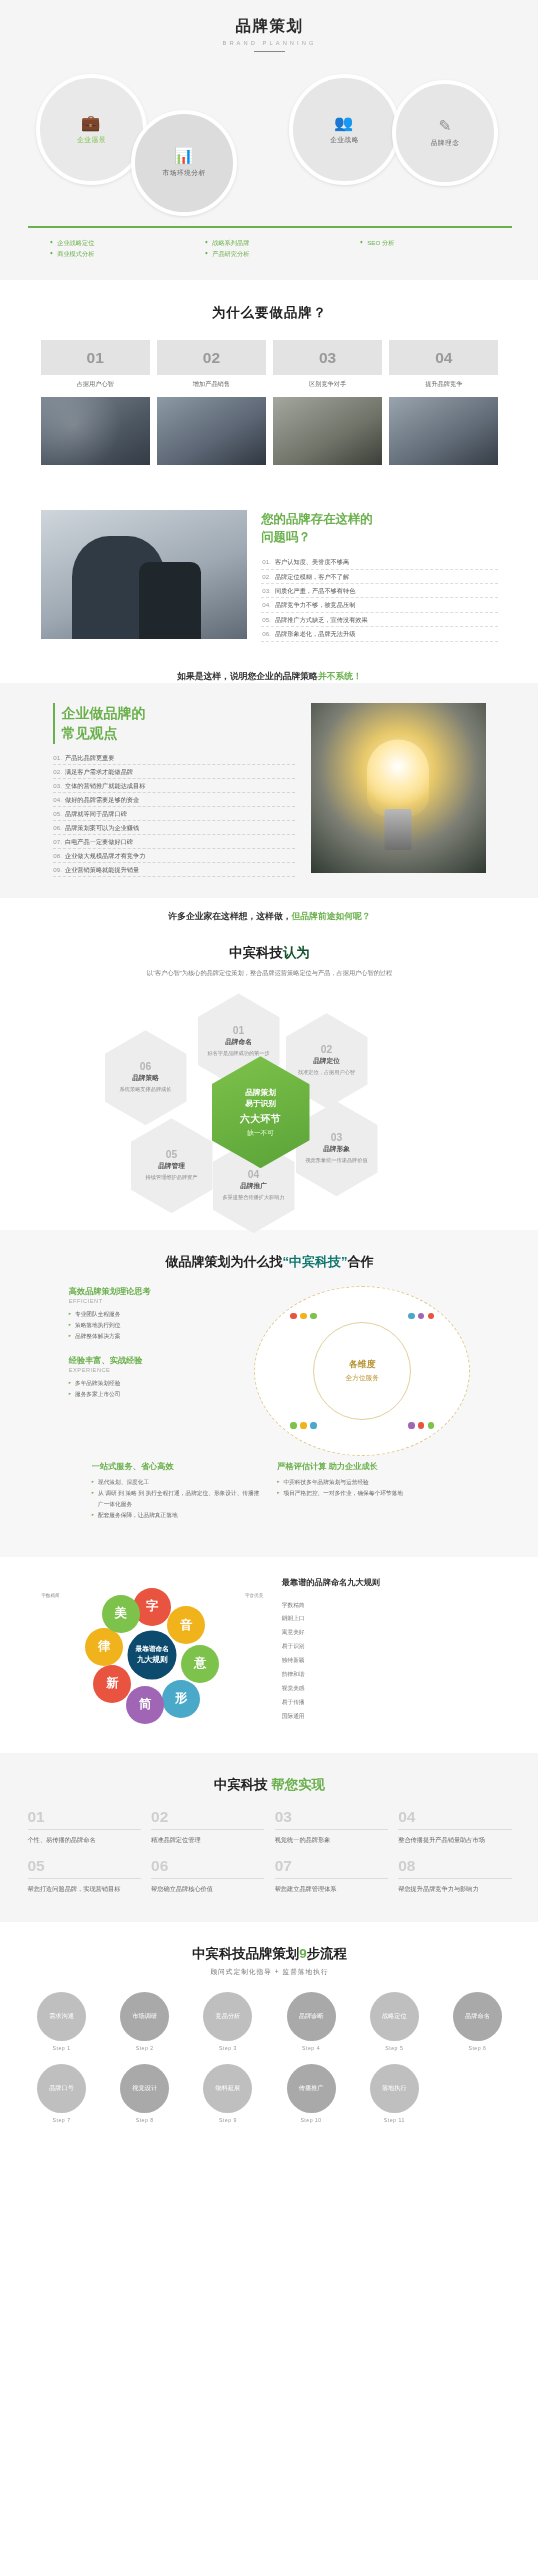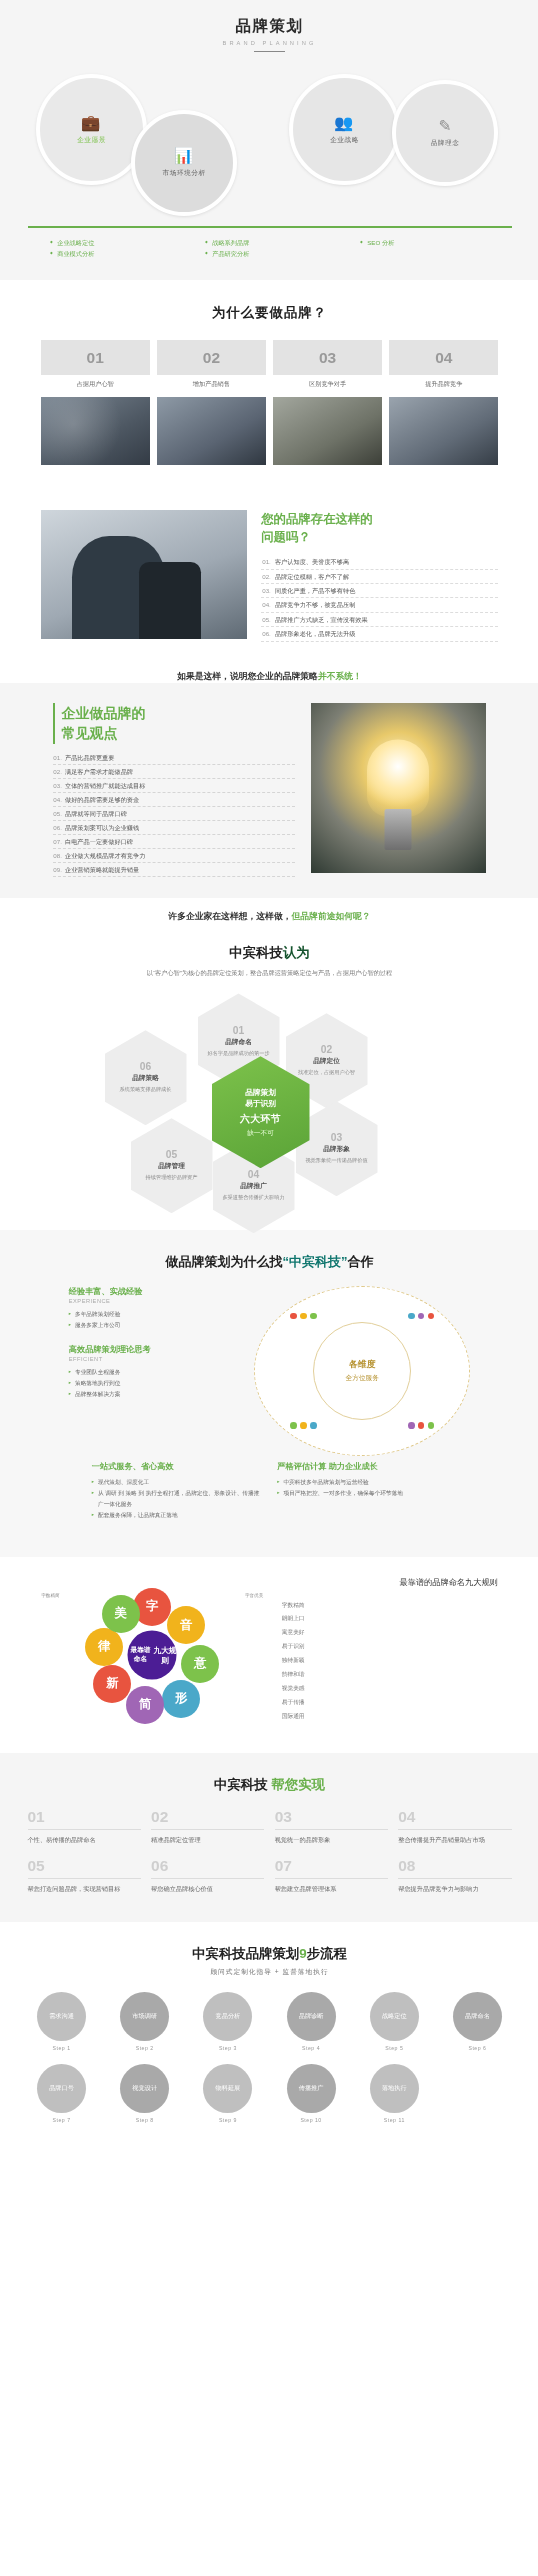--- a/index.html
+++ b/index.html
@@ -257,28 +257,28 @@
   .nine { padding: 20.6px 0; display: flex; justify-content: center; gap: 18.5px; }
   .nine-left { width: 222px; position: relative; height: 155px; }
   .flower { position: absolute; left: 50%; top: 50%; transform: translate(-50%,-50%); width: 134px; height: 134px; }
   .petal {
     position: absolute; width: 38px; height: 38px; border-radius: 50%;
     display: flex; align-items: center; justify-content: center;
     color: #fff; font-size: 12.4px; font-weight: bold;
   }
   .nine-core {
     position: absolute; left: 50%; top: 50%; transform: translate(-50%,-50%);
-    width: 49px; height: 49px; border-radius: 50%; background: #4c1d95;
-    display:flex; flex-direction:row; align-items:center; justify-content:center;
+    width: 49px; height: 49px; border-radius: 50%; background: #0c4a6e;
+    display:flex; flex-direction:column; align-items:center; justify-content:center;
     color:#fff; text-align:center; font-weight: bold;
   }
   .nine-core .l1 { font-size: 6.7px; } .nine-core .l2 { font-size: 7.7px; margin-top:1px;}
   .nine-right { width: 216px; }
   .nine-item { margin-bottom: 11.3px; }
-  .nine-item .ni-t { font-size: 8.2px; font-weight: normal; color: #333; text-align: right; }
+  .nine-item .ni-t { font-size: 8.2px; font-weight: bold; color: #333; }
   .nine-item .ni-d { font-size: 5.7px; color: #777; line-height: 10.3px; margin-top: 3.6px; }
   .nine-sidelabel { position: absolute; font-size: 4.6px; color: #888; width: 36px; line-height: 7.2px; }
 
   
   .achieve { background: #f5f5f5; padding: 23px 0 28px; }
   .achieve-title { text-align: center; font-size: 13.4px; font-weight: bold; color: #222; }
   .achieve-title .accent { color: #6ab04c; margin-top: 44px; }
   .achieve-grid {
     width: 484px; margin: 15.5px auto 0;
     display: grid; grid-template-columns: repeat(4, 1fr); gap: 13.4px 10.3px;
@@ -494,34 +494,34 @@
   </section>
 
   <section class="coop">
     <div class="coop-title">
       <span>做品牌策划为什么找</span><span class="accent">“中宾科技”</span><span>合作</span>
     </div>
 
     <div class="coop-body">
       <div class="coop-left">
         <div class="coop-block">
-          <div class="bt">经验丰富、实战经验</div>
-          <div class="bs">EXPERIENCE</div>
-          <ul>
-            <li>多年品牌策划经验</li>
-            <li>服务多家上市公司</li>
-          </ul>
-        </div>
-        <div class="coop-block">
           <div class="bt">高效品牌策划理论思考</div>
           <div class="bs">EFFICIENT</div>
           <ul>
             <li>专业团队全程服务</li>
             <li>策略落地执行到位</li>
             <li>品牌整体解决方案</li>
+          </ul>
+        </div>
+        <div class="coop-block">
+          <div class="bt">经验丰富、实战经验</div>
+          <div class="bs">EXPERIENCE</div>
+          <ul>
+            <li>多年品牌策划经验</li>
+            <li>服务多家上市公司</li>
           </ul>
         </div>
       </div>
 
       <div class="coop-right">
         <div class="ringchart">
           <div class="inner">
             <div class="rt1">各维度</div>
             <div class="rt2">全方位服务</div>
           </div>

